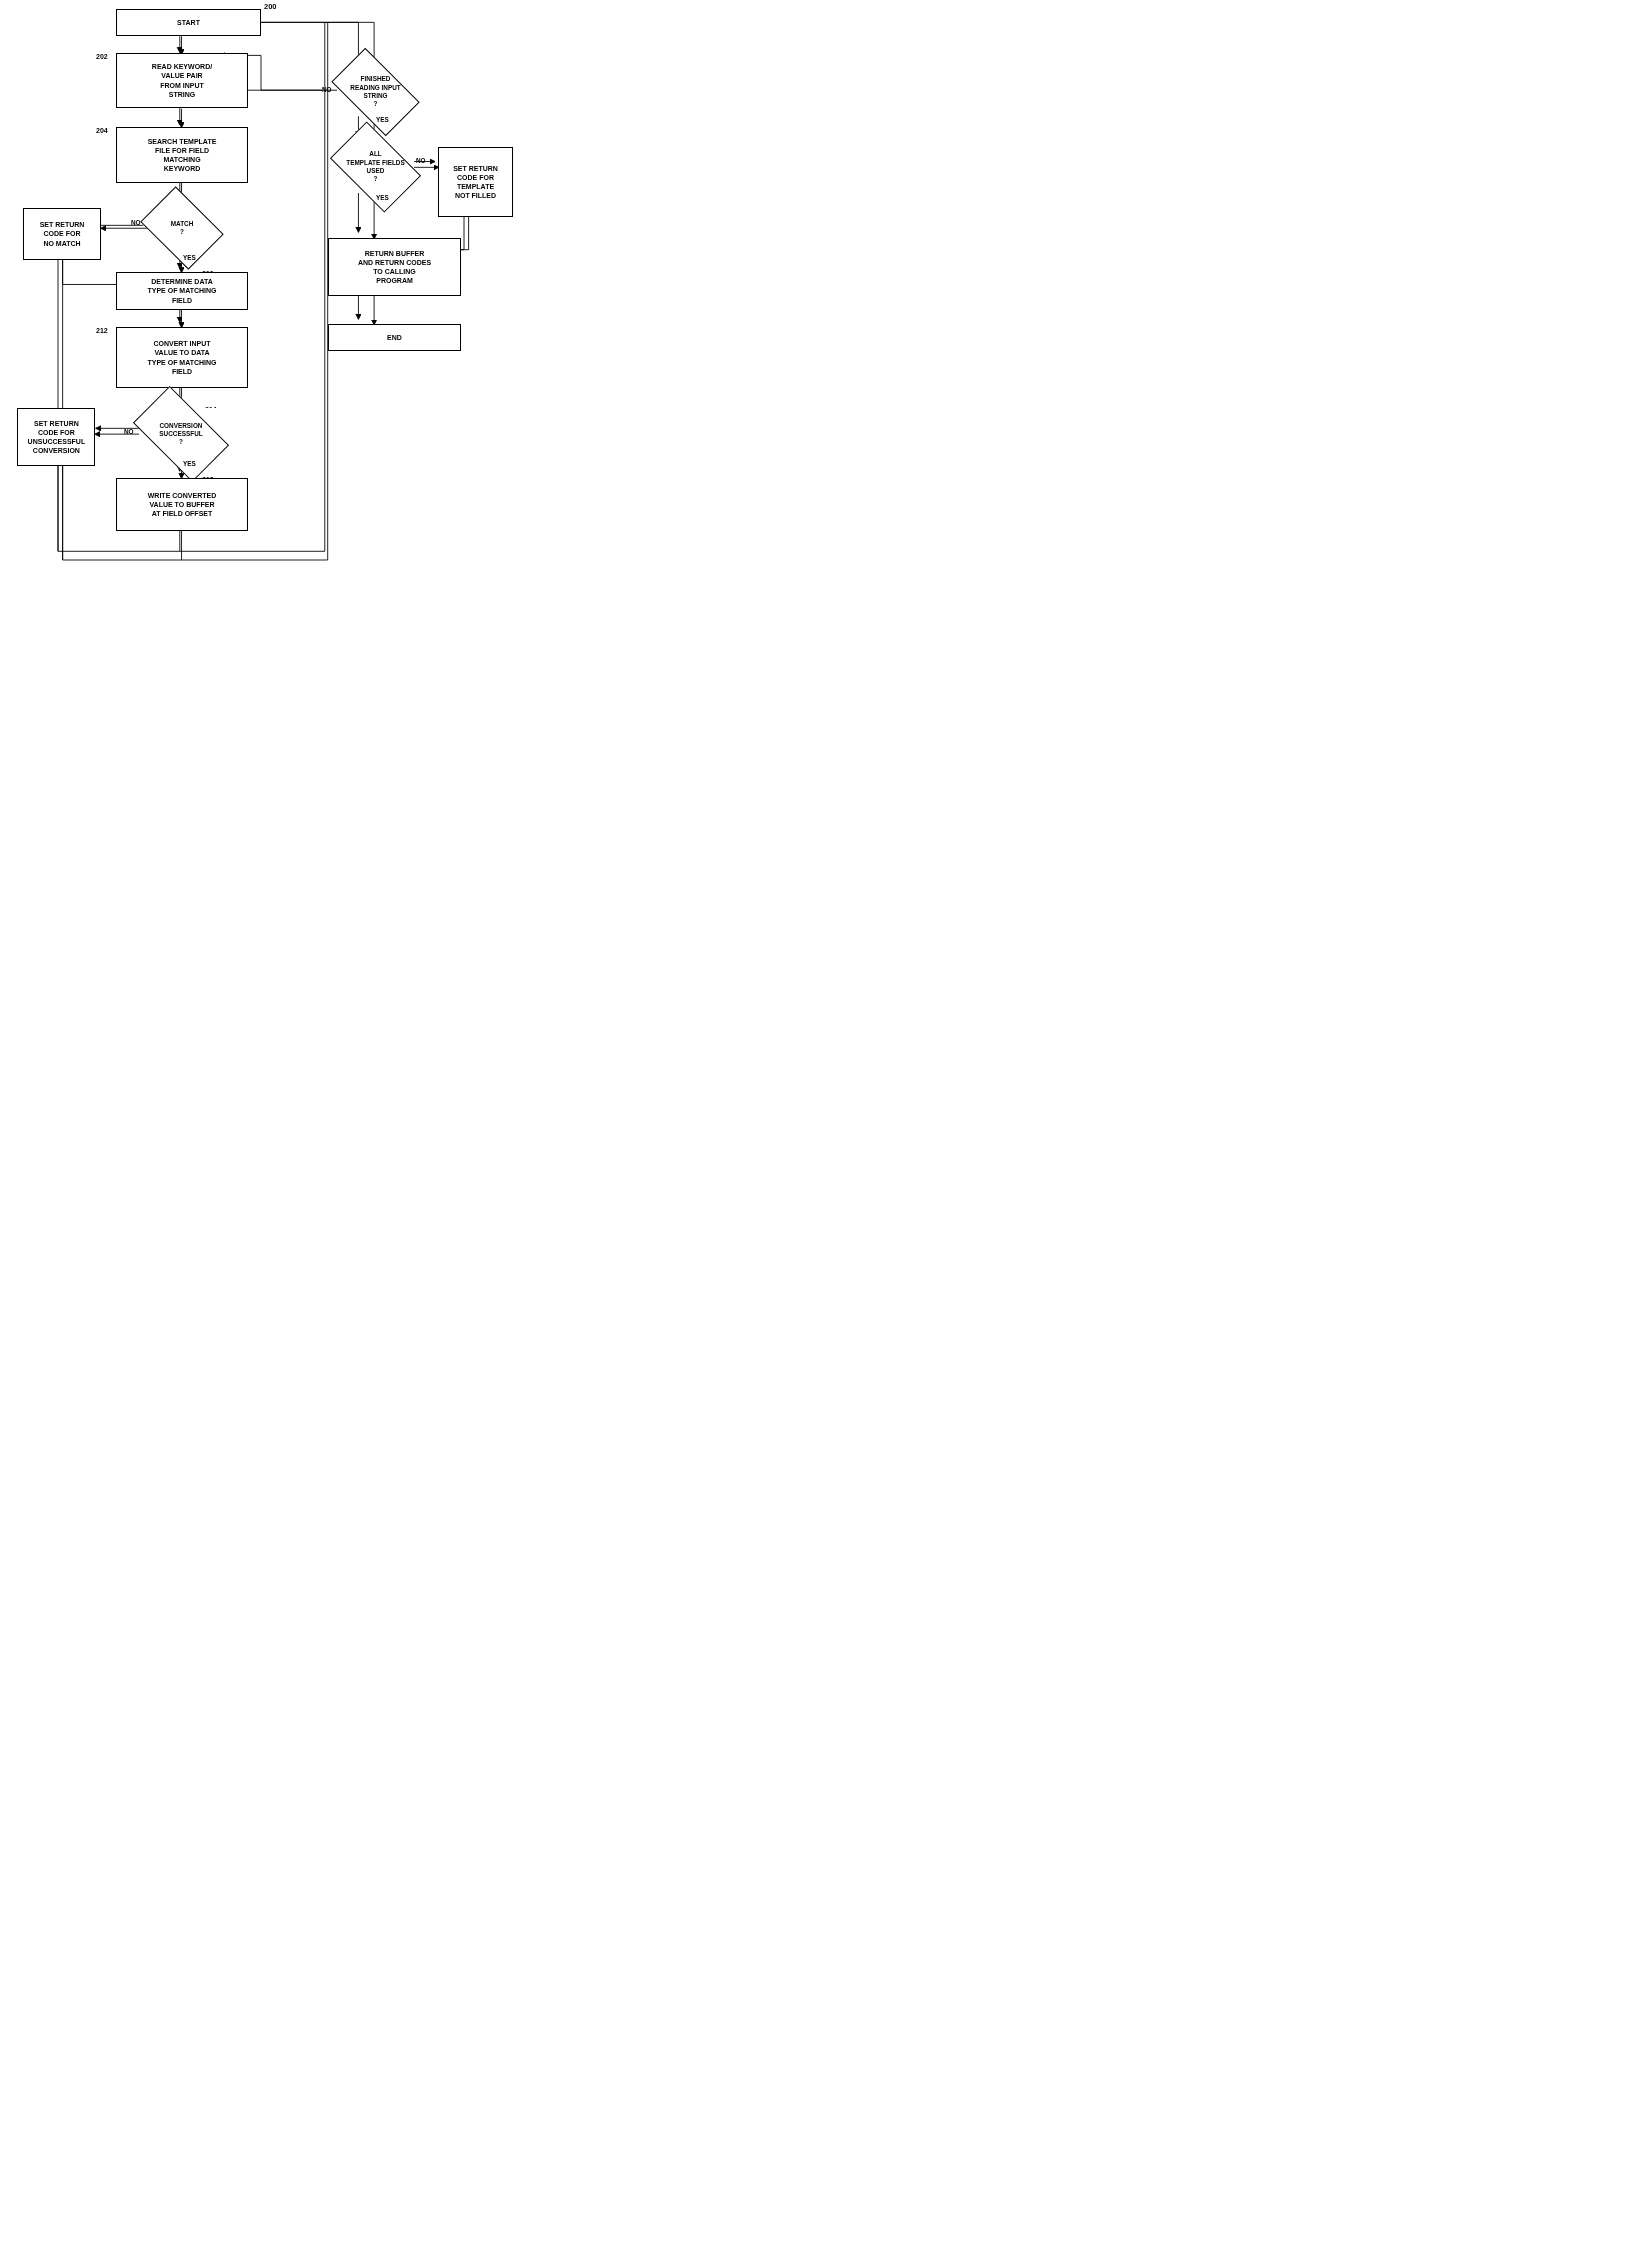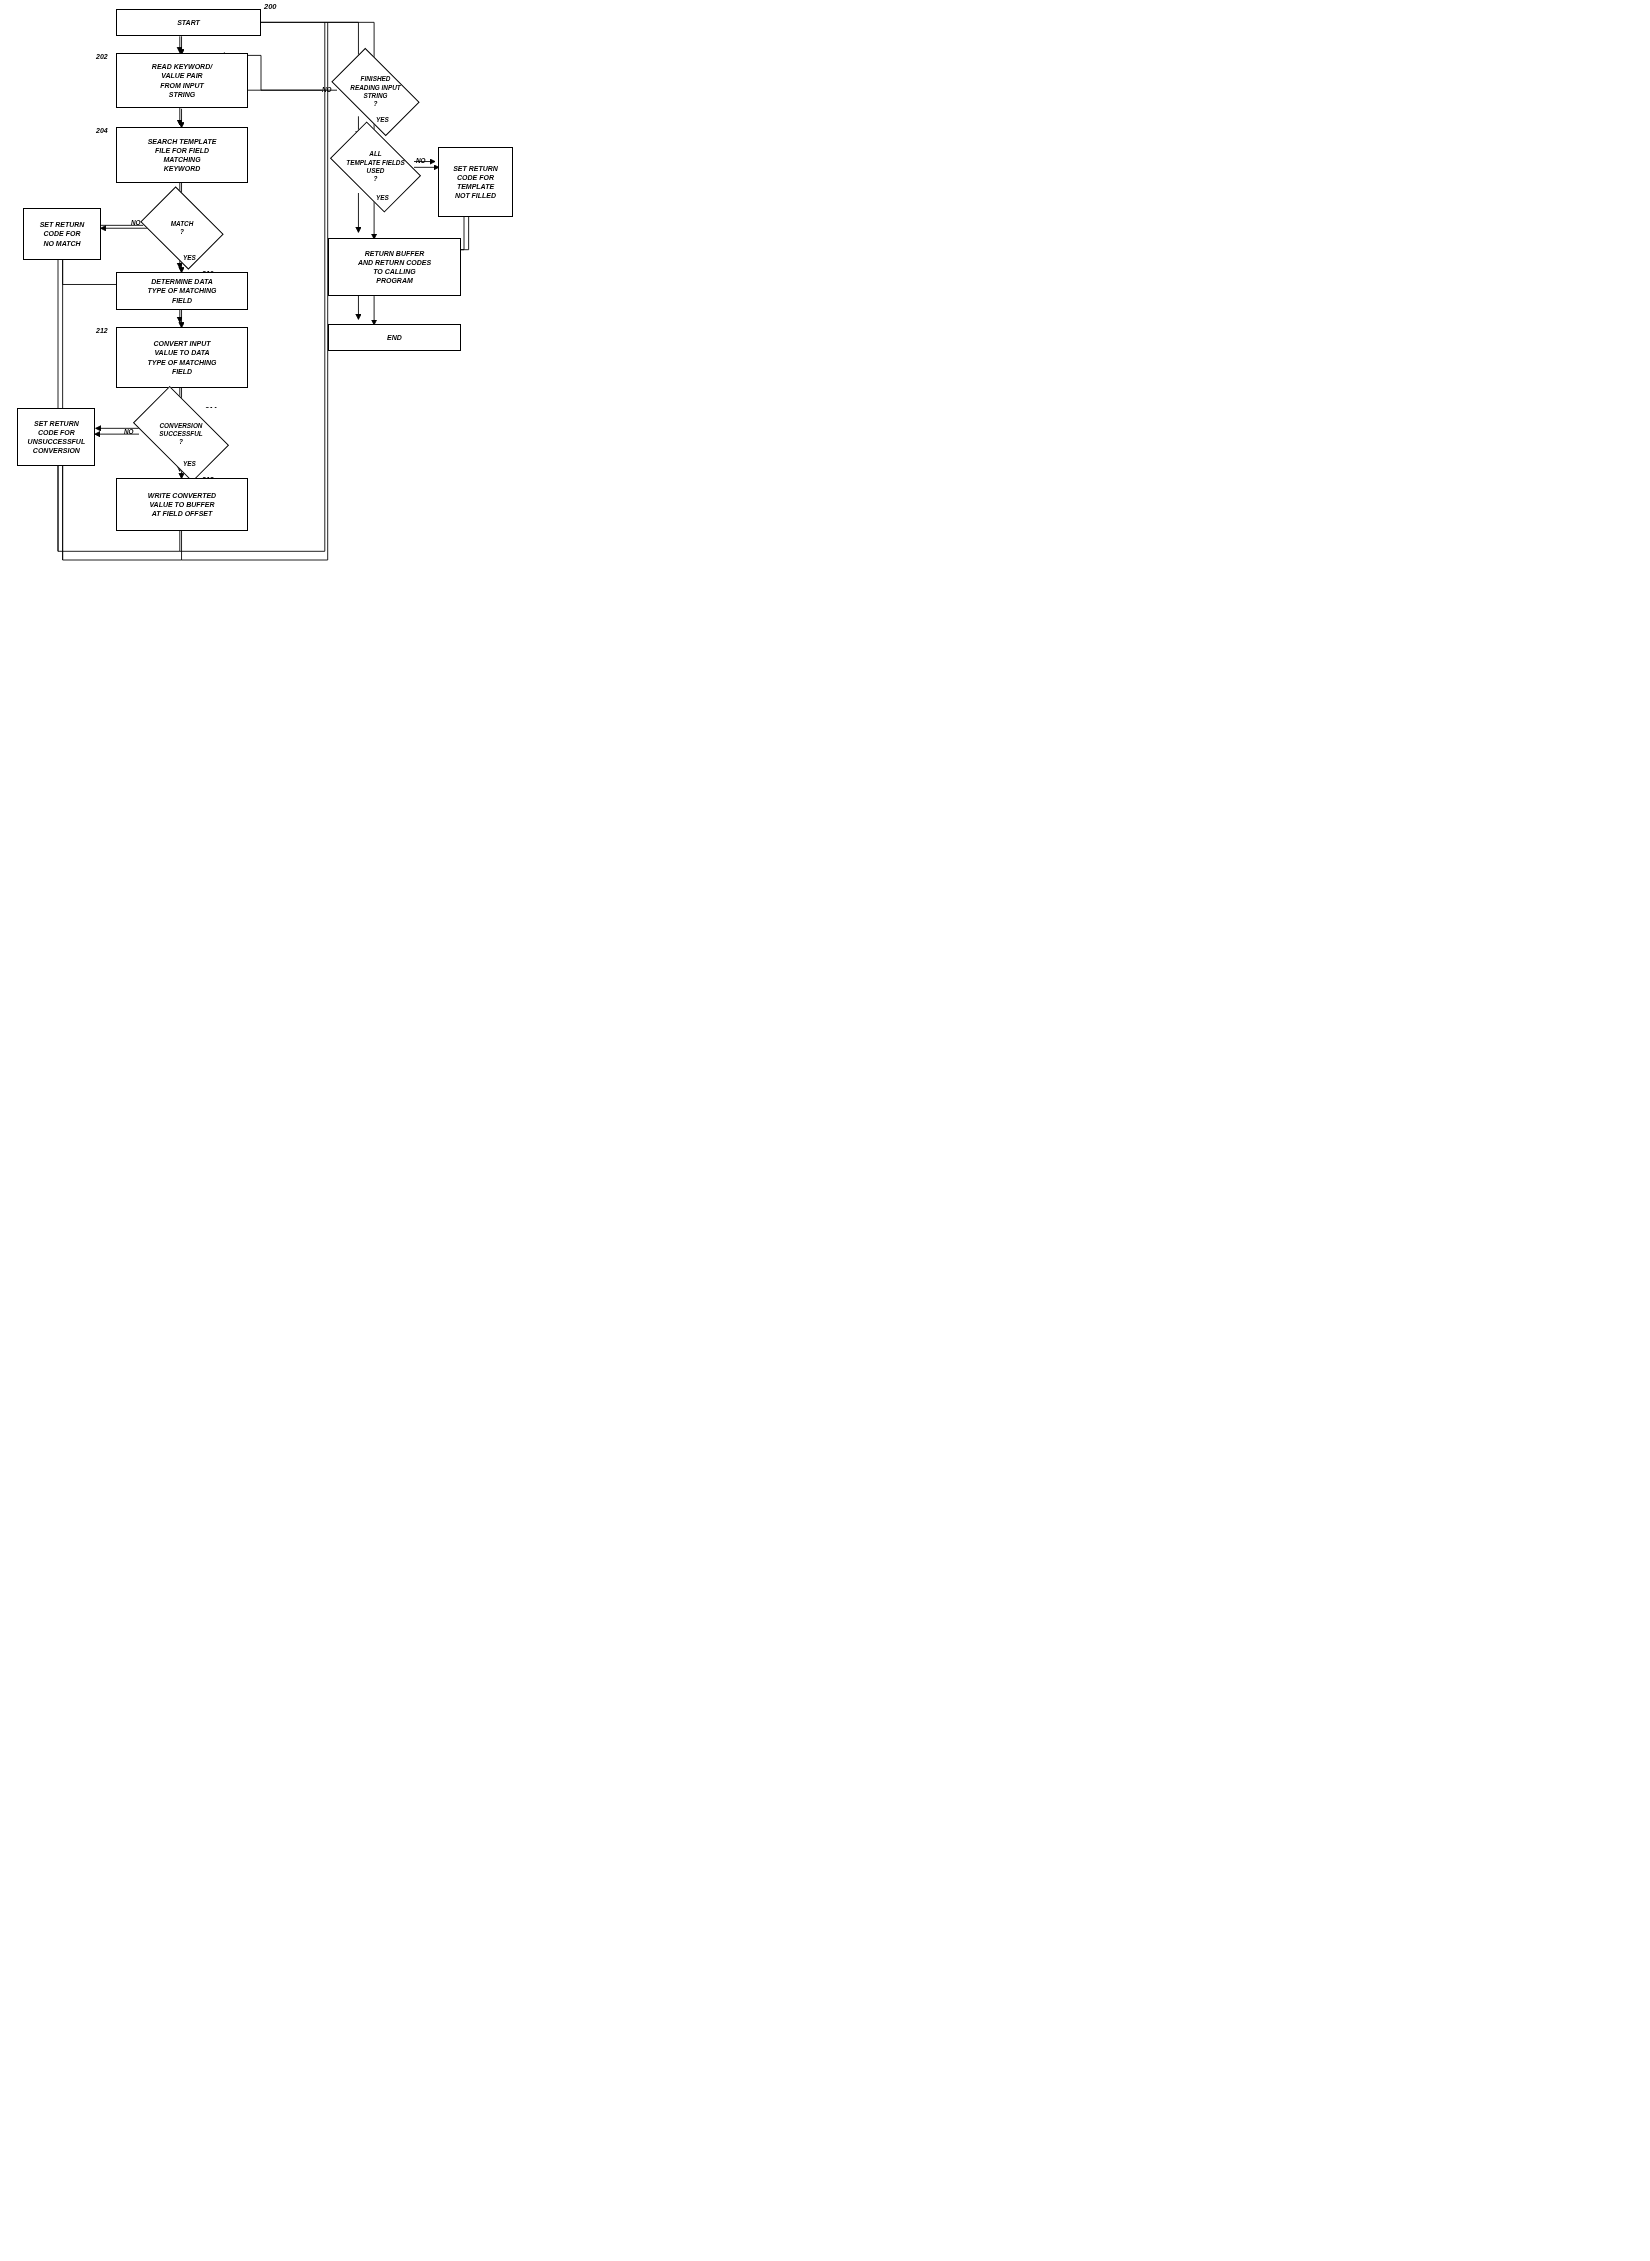--- a/index.html
+++ b/index.html
@@ -8,21 +8,20 @@
       font-family: Arial, Helvetica, sans-serif;
       width: 522px;
       min-height: 696px;
       position: relative;
       overflow: visible;
     }
     .diagram {
       position: relative;
       width: 522px;
       height: 714px;
-      font-style: italic;
     }
     
     .fc-box {
       position: absolute;
       border: 1.2px solid #000;
       background: #fff;
       display: flex;
       align-items: center;
       justify-content: center;
       text-align: center;

